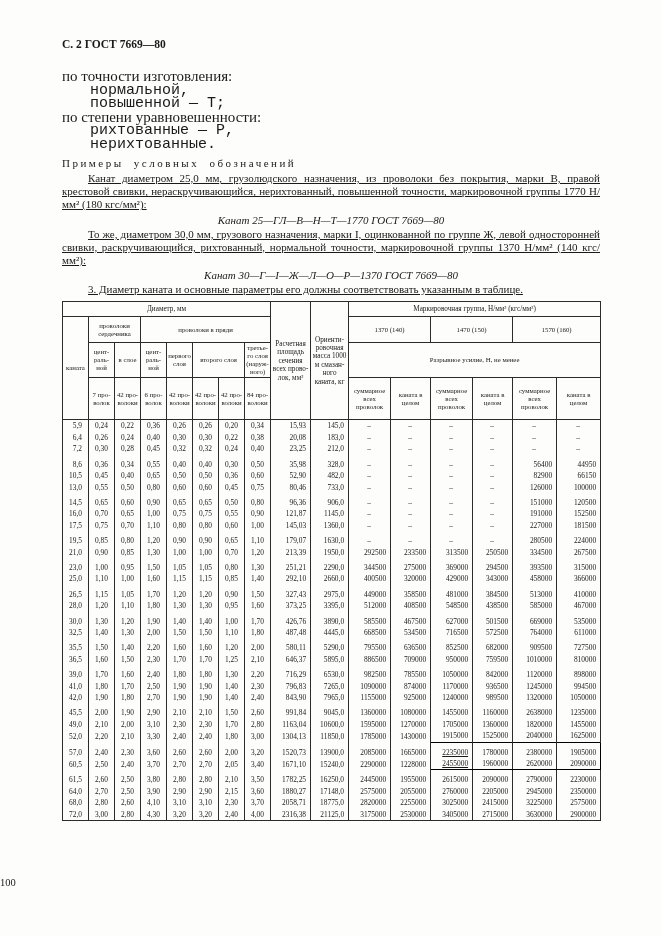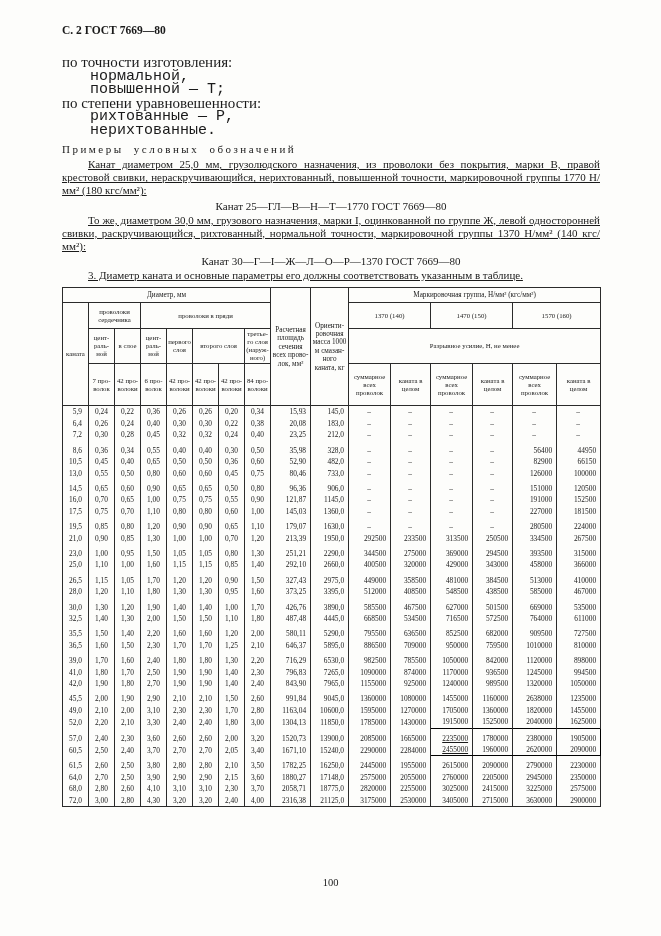--- a/index.html
+++ b/index.html
@@ -4,36 +4,36 @@
 <style>
   * { box-sizing: border-box; }
   html, body { margin: 0; padding: 0; }
   body {
     width: 661px; height: 936px;
     background: #fdfdfb;
     font-family: "Liberation Serif", "DejaVu Serif", serif;
     color: #1a1a1a;
     -webkit-font-smoothing: antialiased;
   }
-  .page { position: relative; width: 661px; height: 936px; padding: 24px 61px 0 62px; overflow: hidden; }
+  .page { position: relative; width: 661px; height: 936px; padding: 38px 61px 0 62px; overflow: hidden; }
 
   .page-header { font-weight: bold; font-size: 11.5px; margin-bottom: 20px; }
 
   .intro { font-size: 15px; line-height: 13.5px; }
   .intro .sub { margin-left: 28px; font-family: Liberation Mono, monospace; }
 
   .examples-heading {
     text-align: left; font-size: 11px; letter-spacing: 2.5px; word-spacing: 5px;
     margin: 6px 0 3px 0;
   }
   .para {
     font-size: 11px; line-height: 13.2px; text-align: justify;
     text-indent: 26px; margin: 0; text-decoration: underline;
   }
-  .designation { text-align: center; font-size: 11px; line-height: 14px; margin: 1px 0; }
+  .designation { text-align: center; font-style: italic; font-size: 11px; line-height: 14px; margin: 1px 0; }
 
   
   .rope-table {
     border-collapse: collapse; table-layout: fixed;
     width: 538px; margin-top: 5px;
     border: 1px solid #2b2b2b;
   }
   .rope-table th {
     border: 1px solid #2b2b2b;
     font-weight: normal; font-size: 6.8px; line-height: 1.18;
@@ -54,21 +54,21 @@
   .rope-table td.c-num  { text-align: right; padding-right: 4px; }
   .rope-table td.c-dash { text-align: center; }
   .rope-table tr.group-start td { padding-top: 4px; }
 
   
   .rope-table td.box-top    { border-top: 1.6px solid #000; }
   .rope-table td.box-bottom { border-bottom: 1.6px solid #000; }
   .rope-table td.box-left   { border-left: 1.6px solid #000; text-decoration: underline; }
   .rope-table td.box-right  { border-right: 1.6px solid #000; }
 
-  .page-number { position: absolute; left: 0; bottom: 48px; width: 100%; text-align: center; font-size: 10.5px; }
+  .page-number { position: absolute; left: 0; bottom: 48px; width: 100%; font-size: 10.5px; }
 </style>
 </head>
 <body>
 
 <div class="page">
 
   <div class="page-header">С. 2 ГОСТ 7669—80</div>
 
   <div class="intro">
     <div>по точности изготовления:</div>
@@ -622,21 +622,21 @@
           <td class="c-mid">2,50</td>
           <td class="c-mid">2,40</td>
           <td class="c-mid">3,70</td>
           <td class="c-mid">2,70</td>
           <td class="c-mid">2,70</td>
           <td class="c-mid">2,05</td>
           <td class="c-mid">3,40</td>
           <td class="c-num">1671,10</td>
           <td class="c-num">15240,0</td>
           <td class="c-num">2290000</td>
-          <td class="c-num">2284000</td>
+          <td class="c-num">1228000</td>
           <td class="c-num box-bottom box-left">2455000</td>
           <td class="c-num box-bottom">1960000</td>
           <td class="c-num box-bottom">2620000</td>
           <td class="c-num box-bottom box-right">2090000</td>
         </tr>
         <tr class="group-start">
           <td class="c-dia">61,5</td>
           <td class="c-mid">2,60</td>
           <td class="c-mid">2,50</td>
           <td class="c-mid">3,80</td>

